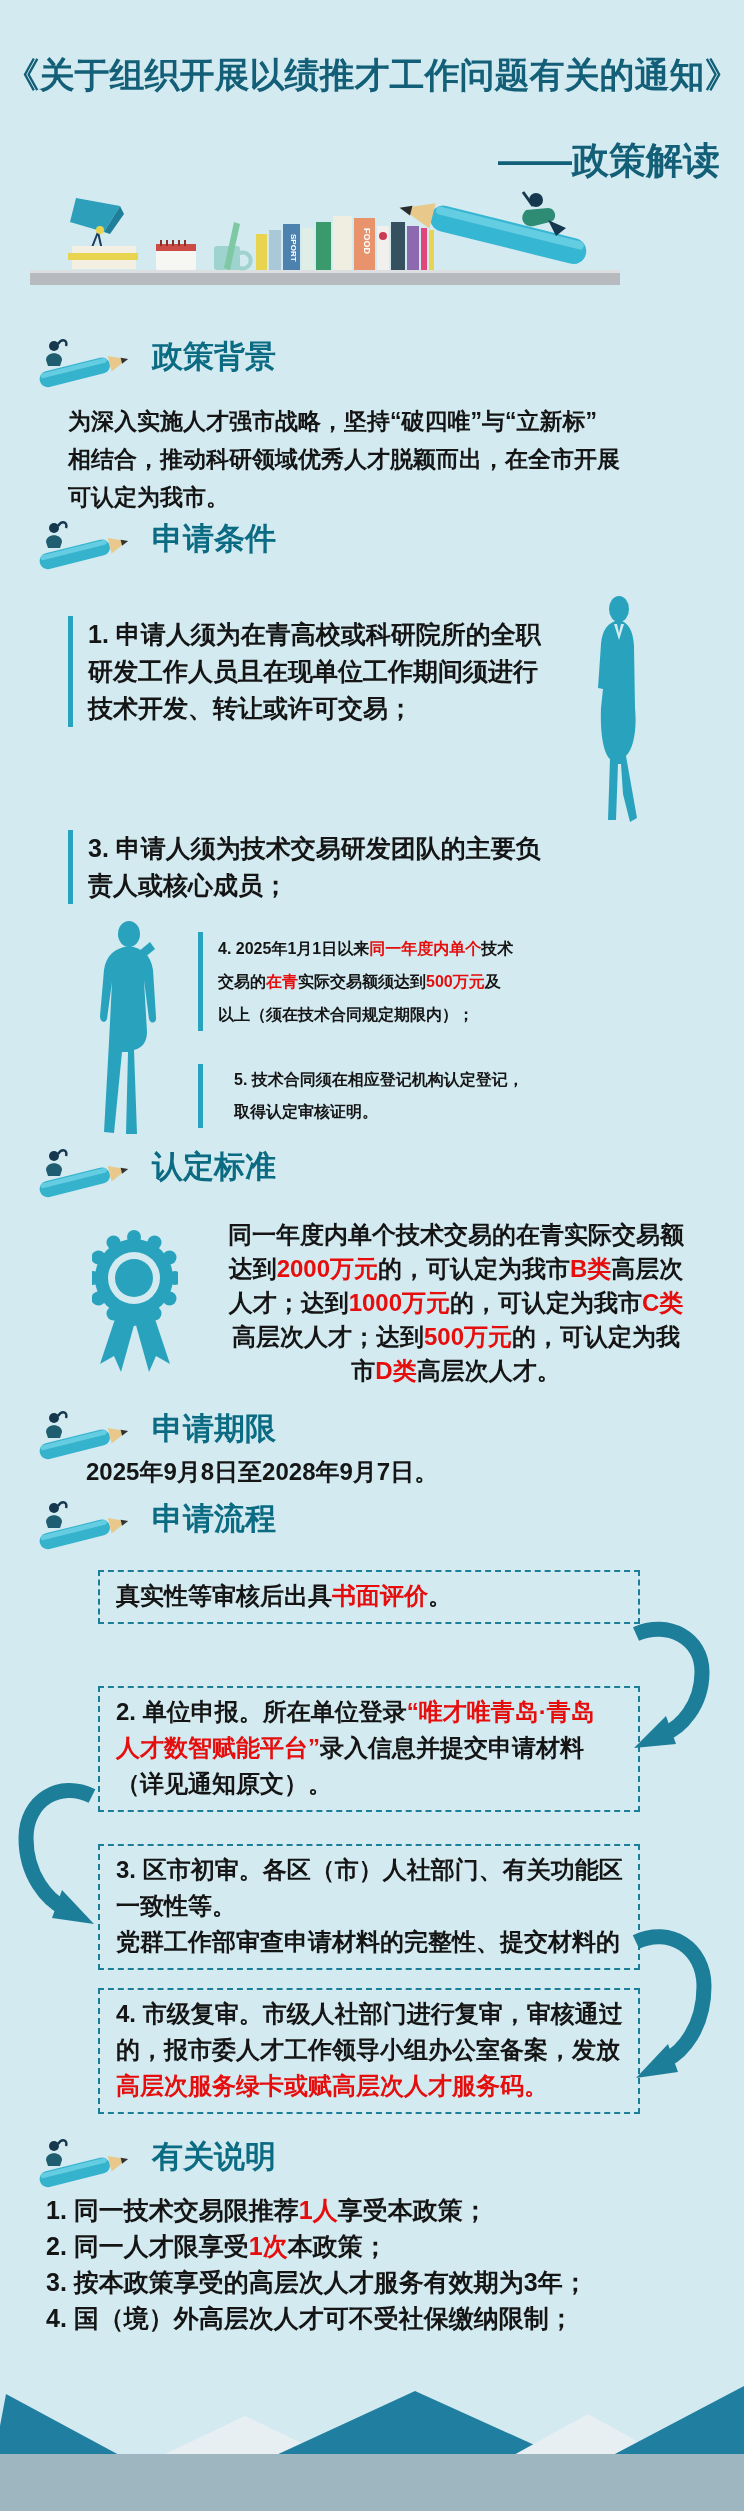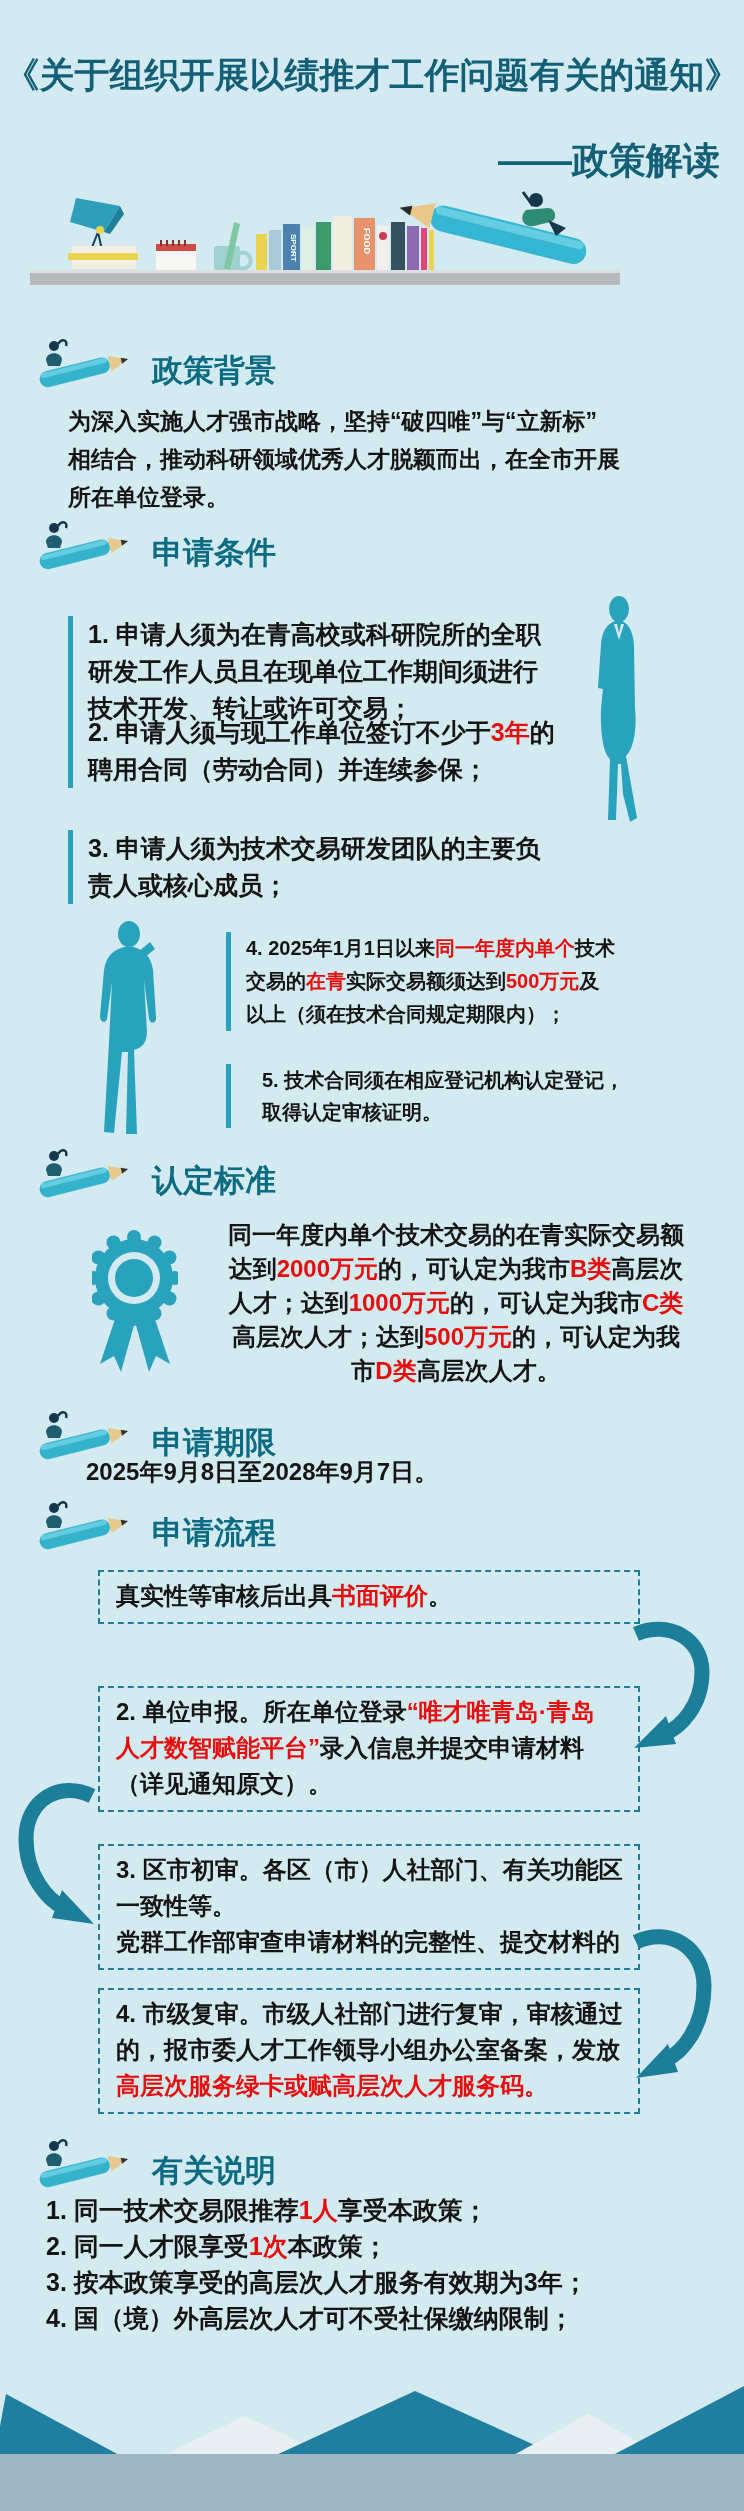--- a/index.html
+++ b/index.html
@@ -12,28 +12,28 @@
     background:var(--bg);
     font-family:"Liberation Sans","DejaVu Sans",sans-serif;color:#151515;
   }
   .line{white-space:nowrap;}
   .hl{color:var(--highlight-red);font-weight:700;}
   .title1{position:absolute;top:52px;left:0;right:0;text-align:center;
     font-size:35px;font-weight:700;color:var(--title);}
   .title2{position:absolute;top:136px;right:24px;
     font-size:37px;font-weight:700;color:var(--title);}
   .illus{position:absolute;left:28px;top:184px;width:615px;height:112px;}
-  .sec{position:absolute;left:32px;display:flex;align-items:flex-end;gap:16px;}
+  .sec{position:absolute;left:32px;display:flex;align-items:flex-start;gap:16px;}
   .sec-icon{width:104px;height:56px;flex:0 0 auto;}
   .sec-title{font-size:31px;font-weight:700;color:var(--heading);}
   .tb{position:absolute;font-weight:600;}
   .bg-para{left:68px;top:402px;font-size:23px;line-height:38px;}
   .item{border-left:5px solid var(--accent-teal);padding-left:15px;
     font-size:25px;line-height:37px;}
-  .item-sm{font-size:20px;line-height:33px;margin-left:28px;}
+  .item-sm{font-size:16px;line-height:33px;}
   #item1{left:68px;top:600px;margin-top:16px;}
   #item2{left:68px;top:714px;}
   #item3{left:68px;top:830px;}
   #item4{left:198px;top:932px;}
   #item5{left:198px;top:1064px;line-height:32px;padding-left:31px;}
   .std-para{left:228px;top:1218px;font-size:24px;line-height:34px;text-align:center;}
   .period-text{left:86px;top:1456px;font-size:24px;}
   .pbox{position:absolute;left:98px;width:506px;border:2px dashed var(--box-border);
     padding:6px 16px 8px 16px;font-size:24px;line-height:36px;font-weight:600;}
   #pbox1{top:1570px;} #pbox2{top:1686px;} #pbox3{top:1844px;} #pbox4{top:1988px;}
@@ -130,21 +130,21 @@
       </g>
       <circle cx="22" cy="10" r="5" fill="#16384e"></circle>
       <path d="M14,24 C14,15 30,15 30,24 L28,30 L16,30 Z" fill="#1f5e70"></path>
       <path d="M26,8 C30,2 36,4 34,10" stroke="#16384e" stroke-width="2.5" fill="none"></path>
     </svg>
     <span class="sec-title">政策背景</span>
   </div>
   <div class="tb bg-para">
       <div class="line"><span>为深入实施人才强市战略，坚持“破四唯”与“立新标”</span></div>
       <div class="line"><span>相结合，推动科研领域优秀人才脱颖而出，在全市开展</span></div>
-      <div class="line"><span>所在单位登录。</span></div>
+      <div class="line"><span>可认定为我市。</span></div>
     </div>
 
   <div class="sec" style="top:518px">
     <svg class="sec-icon" viewBox="0 0 104 56">
       <g transform="rotate(-14 52 32)">
         <rect x="6" y="26" width="72" height="16" rx="8" fill="#35b2cc"></rect>
         <rect x="8" y="27" width="68" height="5" rx="2.5" fill="#65cde2"></rect>
         <polygon points="78,26 96,34 78,42" fill="#e9c98b"></polygon>
         <polygon points="90,31 97,34 90,37" fill="#333333"></polygon>
       </g>
@@ -152,24 +152,20 @@
       <path d="M14,24 C14,15 30,15 30,24 L28,30 L16,30 Z" fill="#1f5e70"></path>
       <path d="M26,8 C30,2 36,4 34,10" stroke="#16384e" stroke-width="2.5" fill="none"></path>
     </svg>
     <span class="sec-title">申请条件</span>
   </div>
 
   <div id="item1" class="tb item">
       <div class="line"><span>1. 申请人须为在青高校或科研院所的全职</span></div>
       <div class="line"><span>研发工作人员且在现单位工作期间须进行</span></div>
       <div class="line"><span>技术开发、转让或许可交易；</span></div>
-    </div>
-  <div id="item2" class="tb item">
-      <div class="line"><span>2. 申请人须与现工作单位签订不少于</span><span class="hl">3年</span><span>的</span></div>
-      <div class="line"><span>聘用合同（劳动合同）并连续参保；</span></div>
     </div>
   <div id="item3" class="tb item">
       <div class="line"><span>3. 申请人须为技术交易研发团队的主要负</span></div>
       <div class="line"><span>责人或核心成员；</span></div>
     </div>
   <div id="item4" class="tb item item-sm">
       <div class="line"><span>4. 2025年1月1日以来</span><span class="hl">同一年度内单个</span><span>技术</span></div>
       <div class="line"><span>交易的</span><span class="hl">在青</span><span>实际交易额须达到</span><span class="hl">500万元</span><span>及</span></div>
       <div class="line"><span>以上（须在技术合同规定期限内）；</span></div>
     </div>

